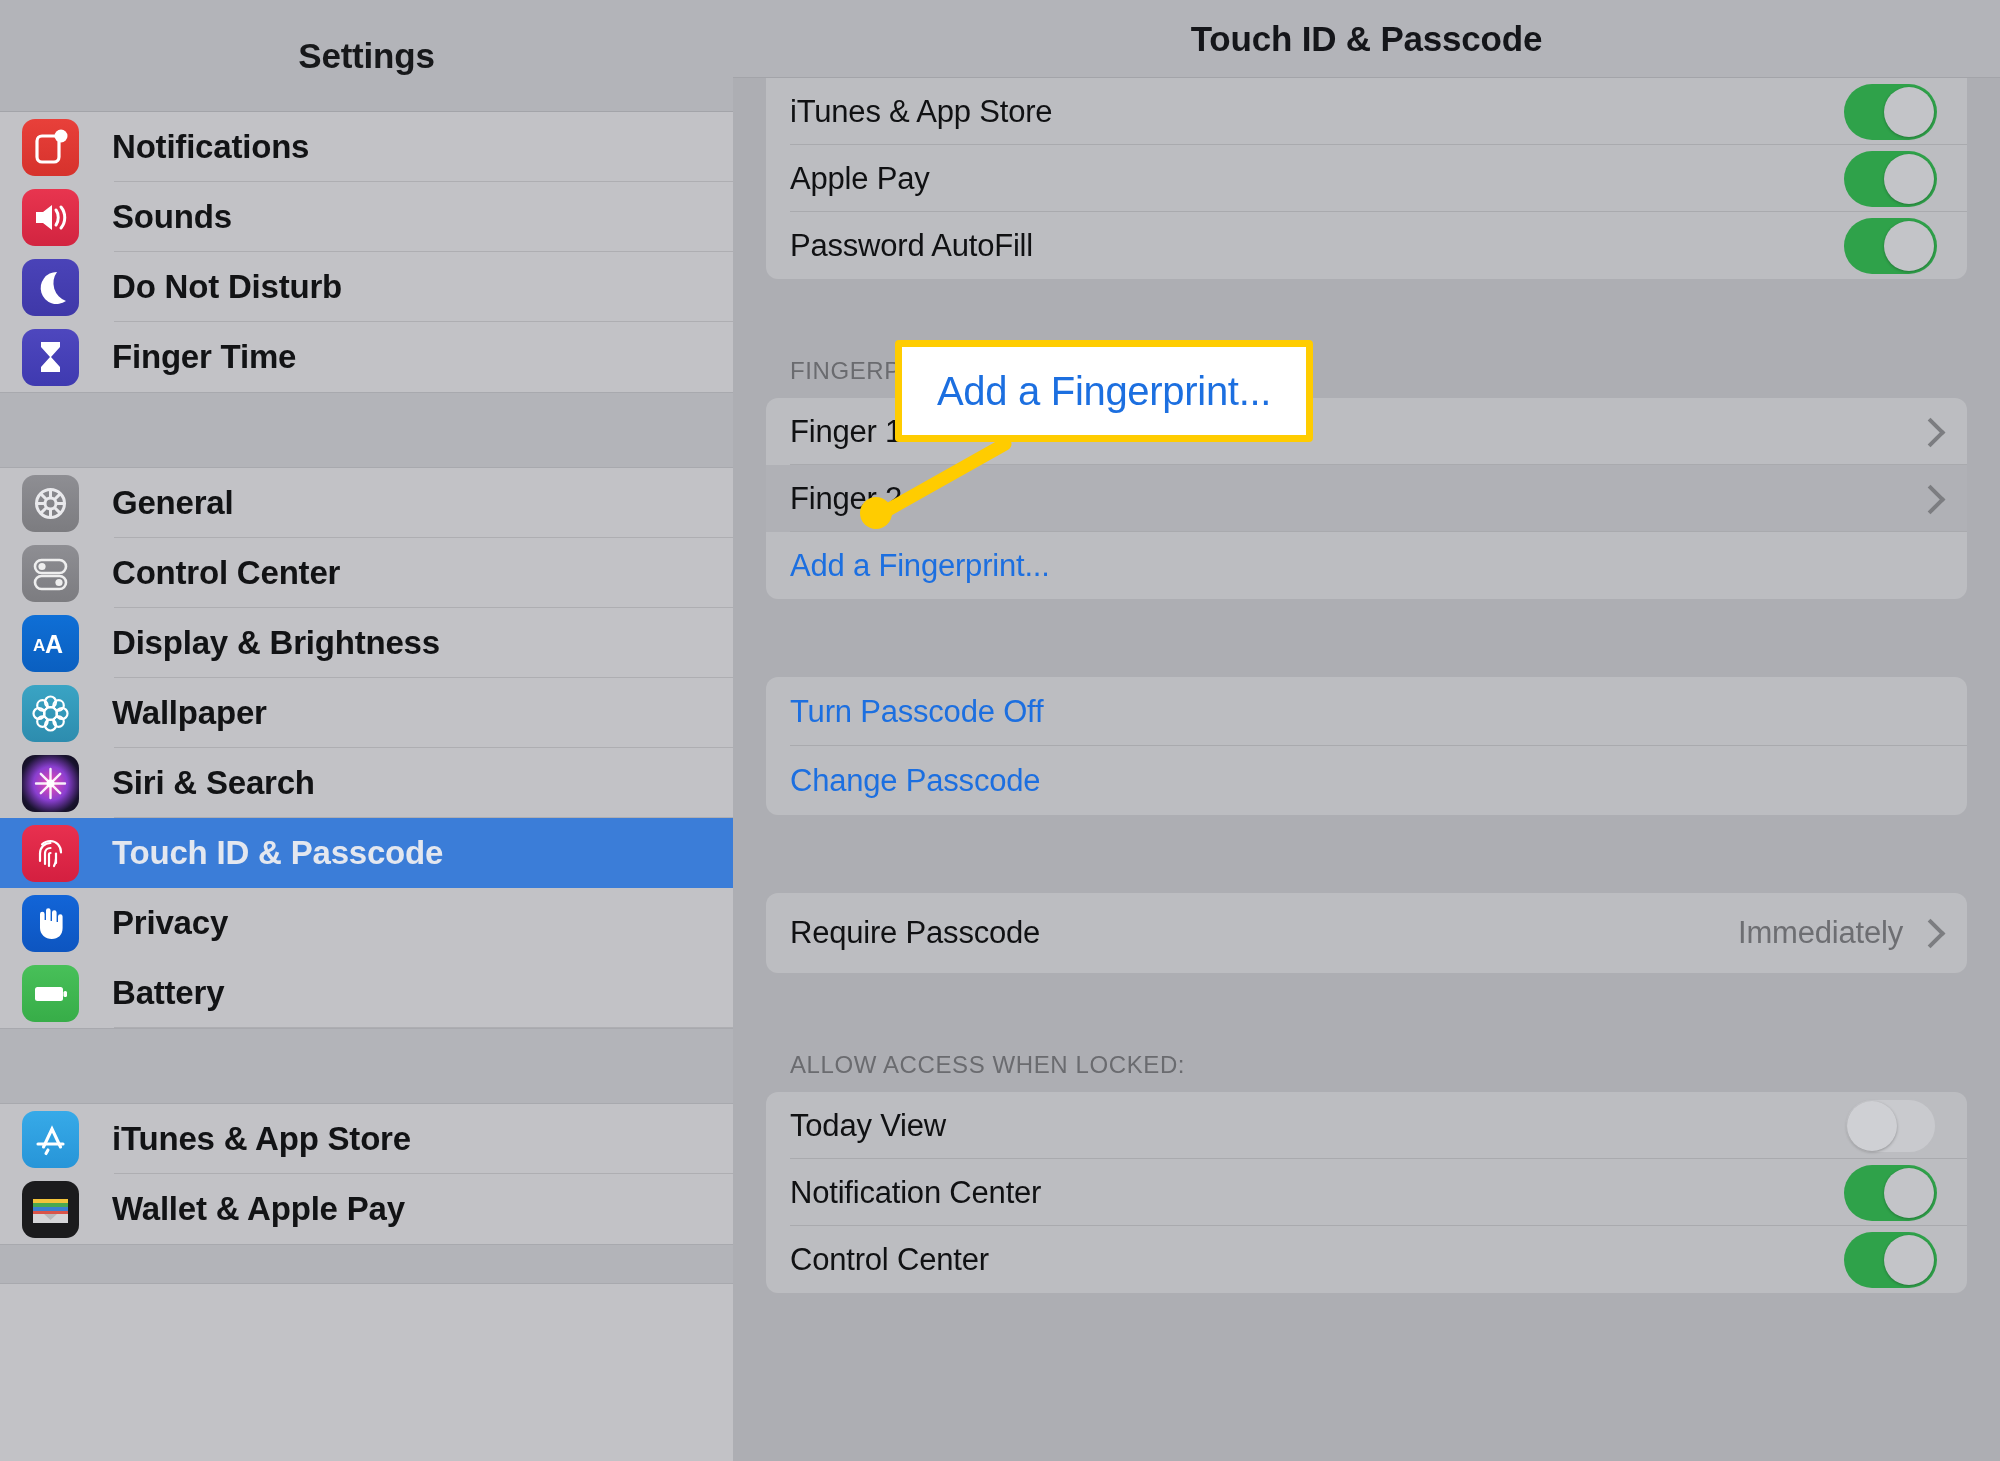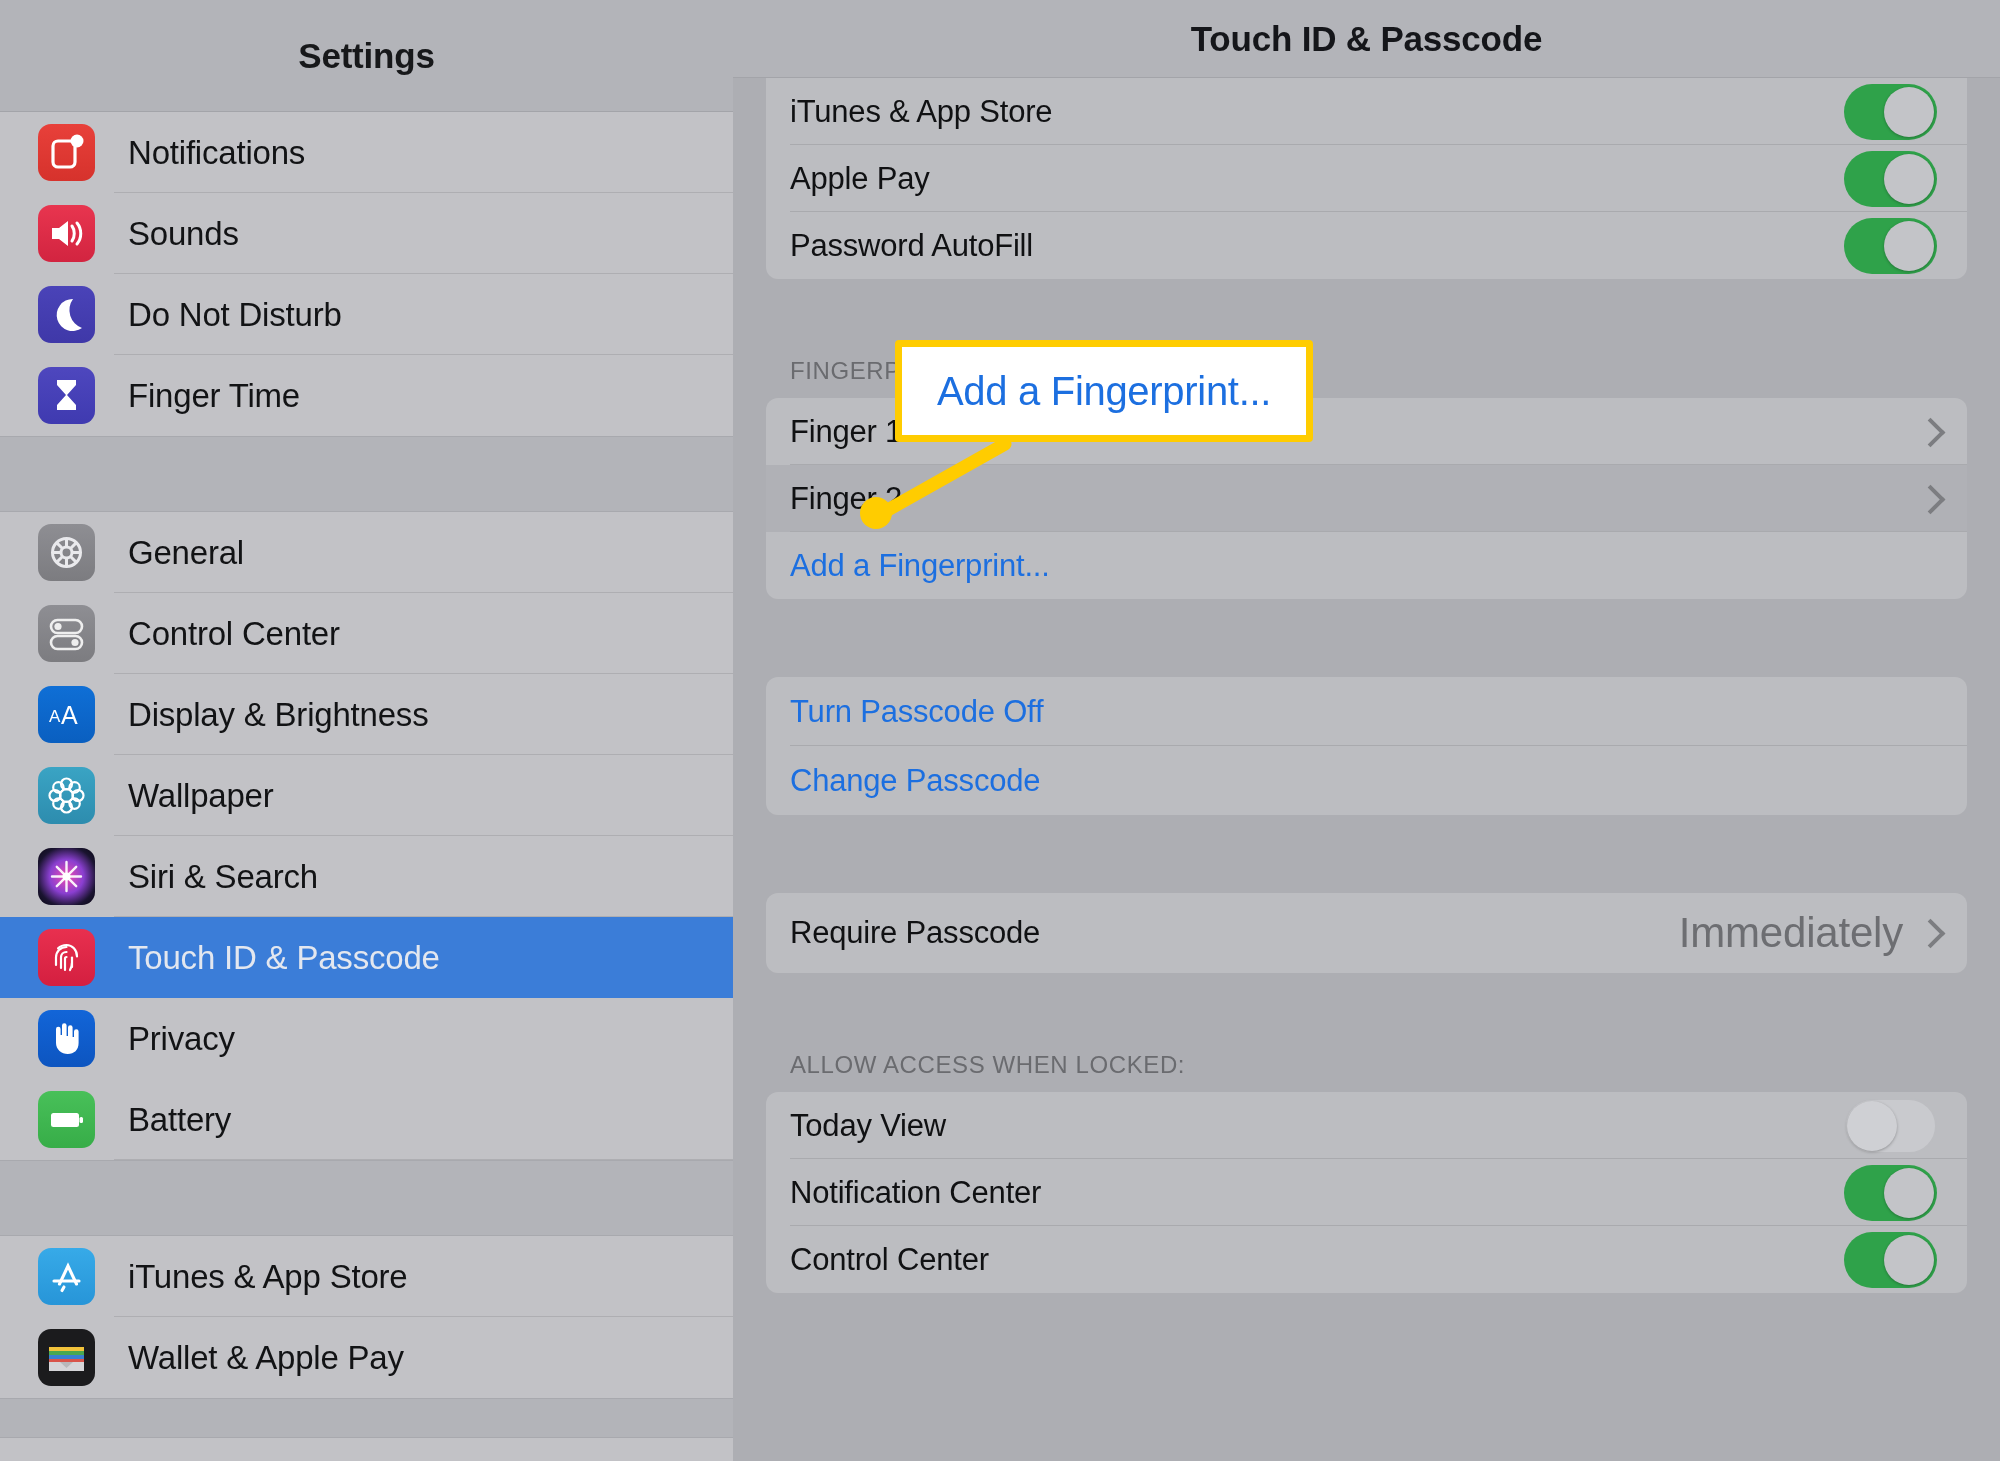--- a/index.html
+++ b/index.html
@@ -43,26 +43,27 @@
     font-size: 35px;
     font-weight: bold;
     color: #17181a;
     letter-spacing: -0.2px;
   }
 
   .sb-group { background: #c2c2c6; }
   .sb-gap { height: 76px; background: #b3b4b9; border-top: 1px solid #a8a9ae; border-bottom: 1px solid #a8a9ae; }
 
   .sb-row {
-    height: 81px;
+    height: 70px;
     display: flex;
     align-items: center;
-    padding-left: 38px;
+    padding-left: 22px;
     position: relative;
     background: #c2c2c6;
+    font-weight: bold;
   }
   .sb-row.selected { background: #3b7dd8; }
   .sb-row .sb-sep {
     position: absolute;
     left: 114px; right: 0; bottom: 0;
     height: 1px;
     background: #aeaeb2;
   }
 
   .sb-icon {
@@ -132,21 +133,21 @@
 
   .d-label {
     font-size: 31px;
     color: #101113;
     letter-spacing: -0.2px;
     white-space: nowrap;
   }
   .d-label.link { color: #1c6fe0; }
   .d-spacer { flex: 1; }
   .d-value {
-    font-size: 42px;
+    font-size: 31px;
     color: #6d6e72;
     letter-spacing: -0.2px;
     margin-right: 16px;
   }
 
   .section-title {
     font-size: 24px;
     color: #6a6b6f;
     letter-spacing: 0.6px;
     padding: 0 0 13px 57px;

